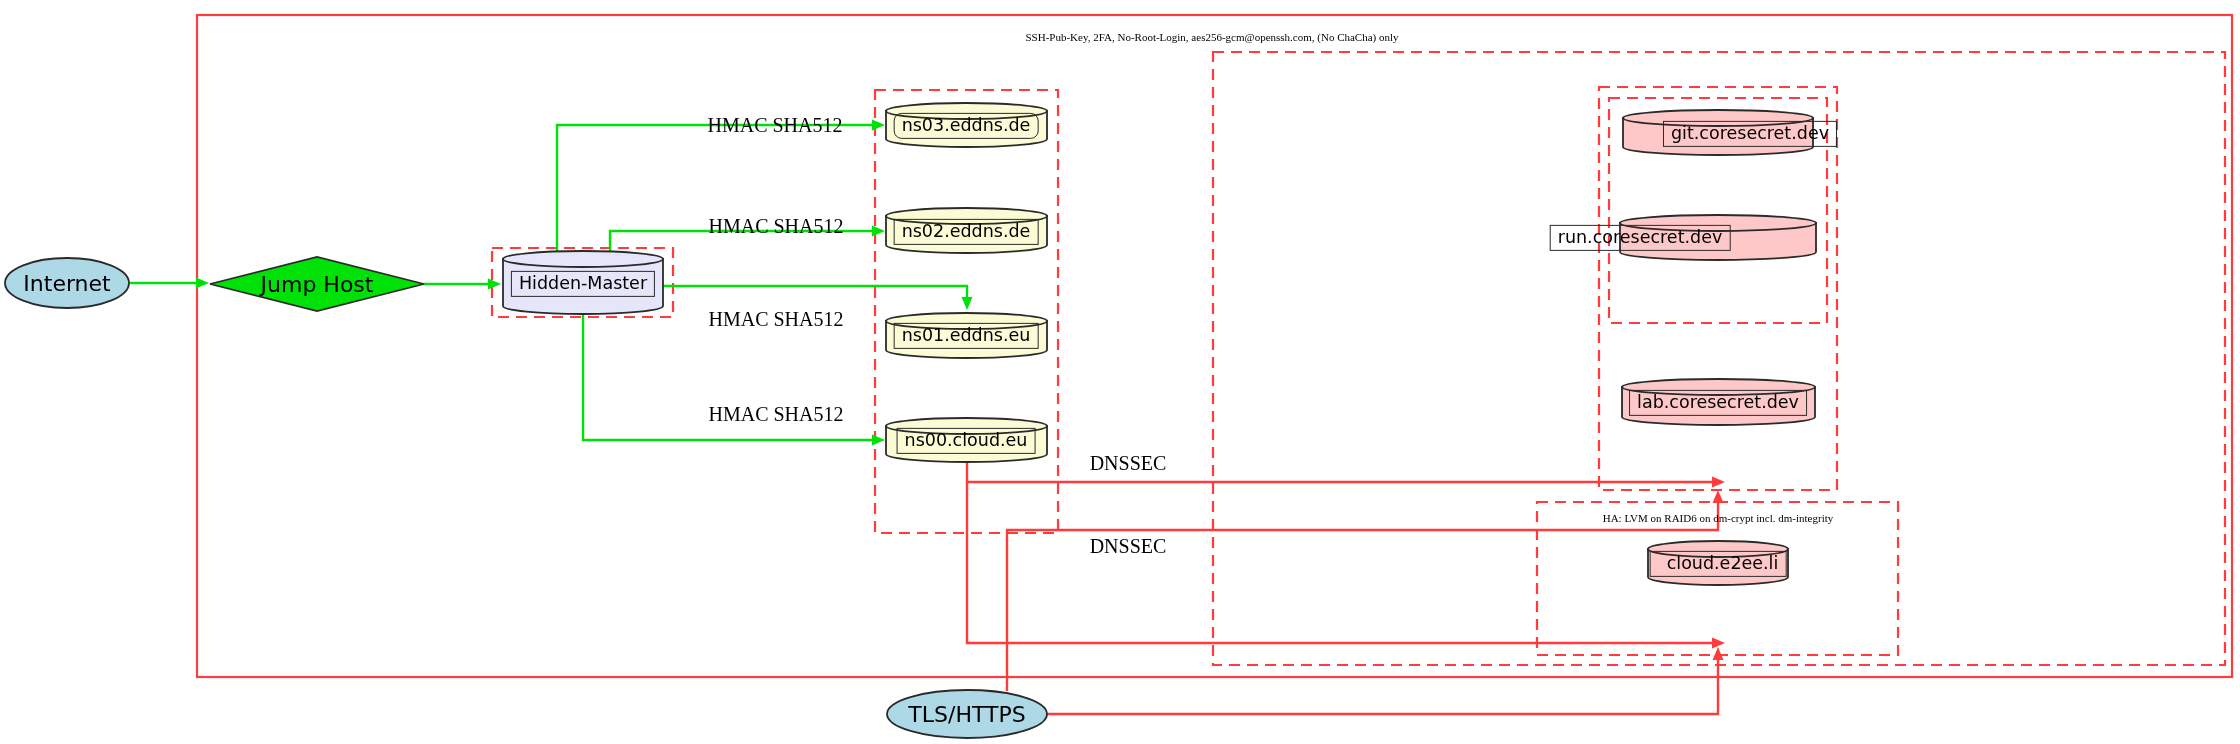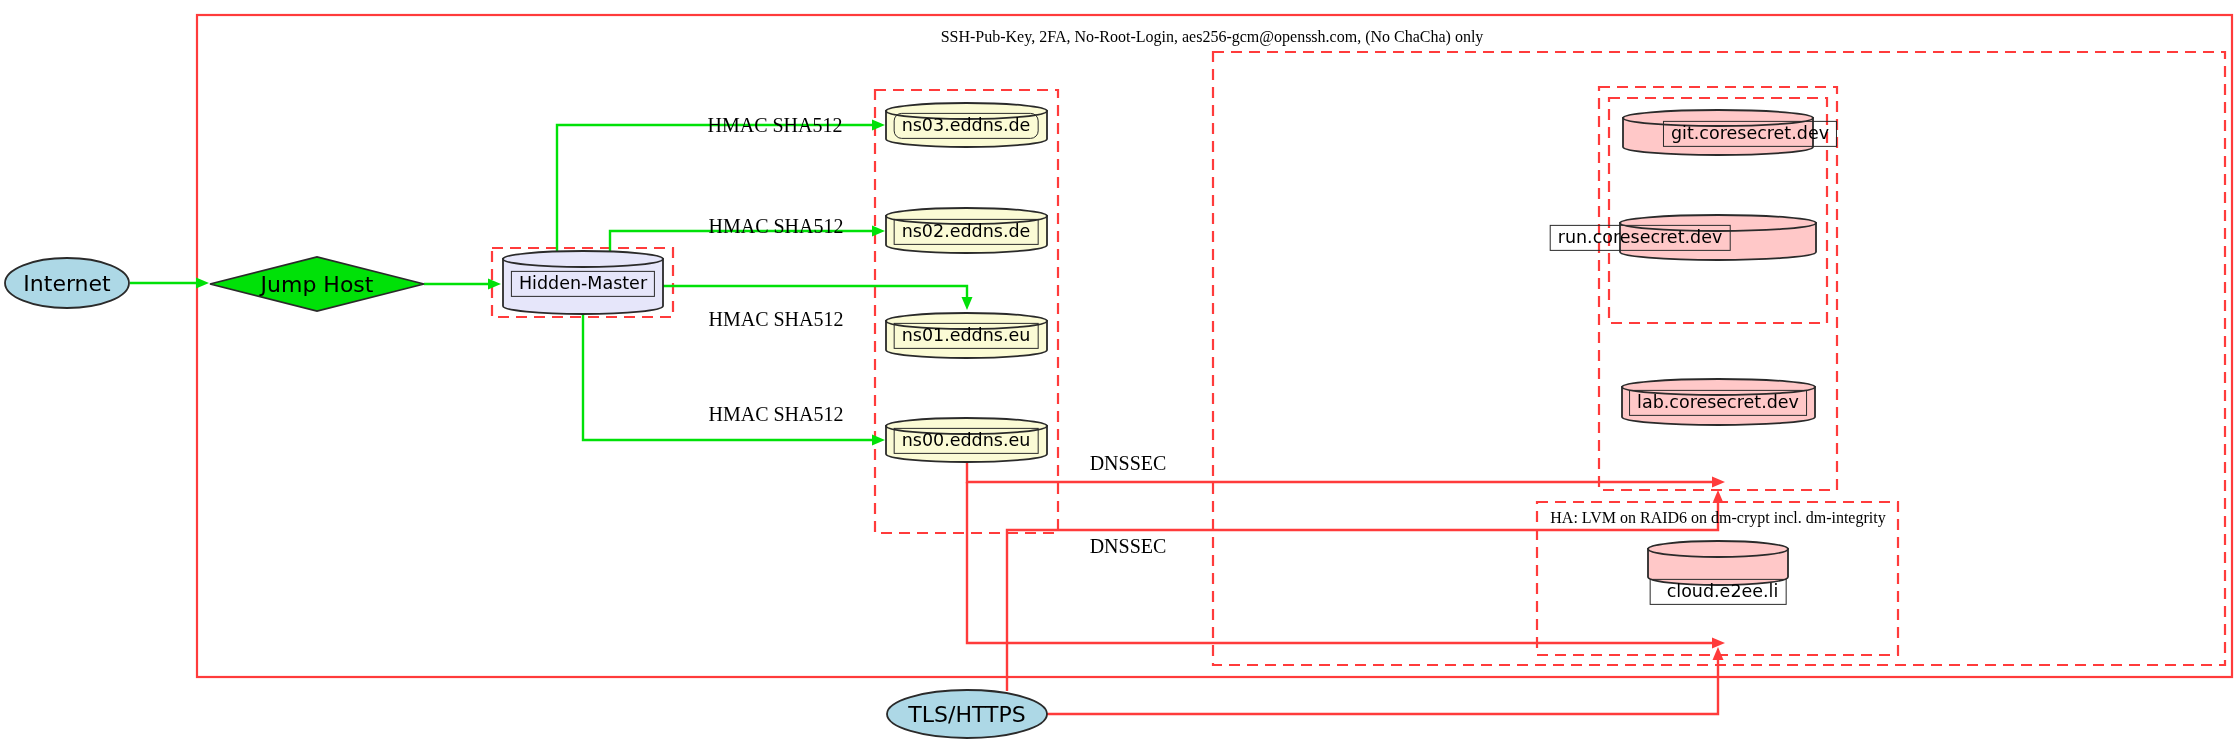--- a/index.html
+++ b/index.html
@@ -3,21 +3,21 @@
 <meta charset="utf-8">
 <style>
   html,body{margin:0;padding:0;background:#ffffff;}
   #stage{position:relative;width:2240px;height:744px;background:#ffffff;overflow:hidden;
          font-family:"DejaVu Sans",sans-serif;color:#000;}
   #gfx{position:absolute;left:0;top:0;}
   .lbl{position:absolute;transform:translate(-50%,-50%);white-space:nowrap;line-height:1.1;}
   .node-lbl{font-family:"DejaVu Sans",sans-serif;font-size:22px;}
   .cyl-lbl{font-family:"DejaVu Sans",sans-serif;font-size:17.5px;border:1.5px solid #2a2a2a;
            padding:2px 7px 3px 7px;background:transparent;}
-  .cluster-lbl{font-family:"Liberation Serif","DejaVu Serif",serif;font-size:16px;}
+  .cluster-lbl{font-family:"Liberation Serif","DejaVu Serif",serif;font-size:11px;}
   .edge-lbl{font-family:"Liberation Serif","DejaVu Serif",serif;font-size:20px;}
 </style>
 </head>
 <body>
 
 <div id="stage">
 
   <svg id="gfx" width="2240" height="744" viewBox="0 0 2240 744">
 
     <rect x="197" y="15" width="2035" height="662" fill="none" stroke="#ff3b3b" stroke-width="2.2"></rect>
@@ -124,19 +124,19 @@
   <div class="lbl edge-lbl" style="left:1128px;top:546px;">DNSSEC</div>
 
   <div class="lbl node-lbl" style="left:67px;top:284px;">Internet</div>
   <div class="lbl node-lbl" style="left:317px;top:285px;">Jump Host</div>
   <div class="lbl node-lbl" style="left:967px;top:715px;">TLS/HTTPS</div>
 
   <div class="lbl cyl-lbl" style="left:583px;top:284px;">Hidden-Master</div>
   <div class="lbl cyl-lbl" style="left:966px;top:126px;border-radius:8px;">ns03.eddns.de</div>
   <div class="lbl cyl-lbl" style="left:966px;top:232px;">ns02.eddns.de</div>
   <div class="lbl cyl-lbl" style="left:966px;top:336px;">ns01.eddns.eu</div>
-  <div class="lbl cyl-lbl" style="left:966px;top:441px;">ns00.eddns.eu</div>
+  <div class="lbl cyl-lbl" style="left:966px;top:441px;">ns00.cloud.eu</div>
   <div class="lbl cyl-lbl" style="left:1718px;top:134px;margin-left:32px;">git.coresecret.dev</div>
   <div class="lbl cyl-lbl" style="left:1640px;top:238px;">run.coresecret.dev</div>
   <div class="lbl cyl-lbl" style="left:1718px;top:403px;">lab.coresecret.dev</div>
-  <div class="lbl cyl-lbl" style="left:1718px;top:592px;padding-left:16px;">cloud.e2ee.li</div>
+  <div class="lbl cyl-lbl" style="left:1718px;top:564px;padding-left:16px;">cloud.e2ee.li</div>
 
 </div>
 
 </body></html>

